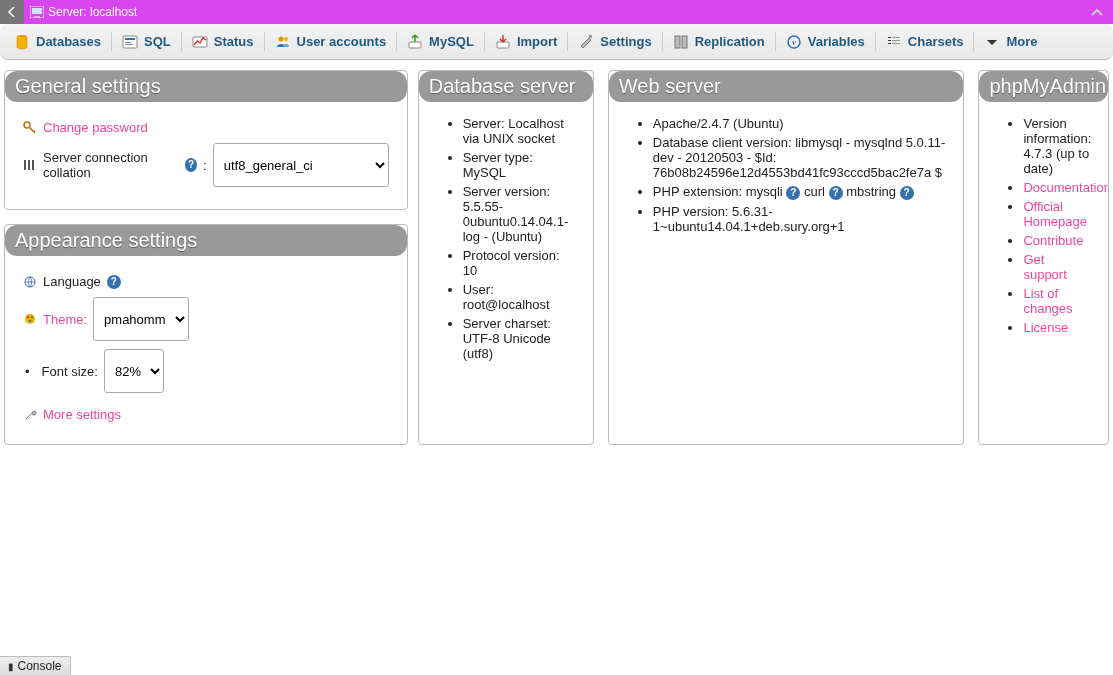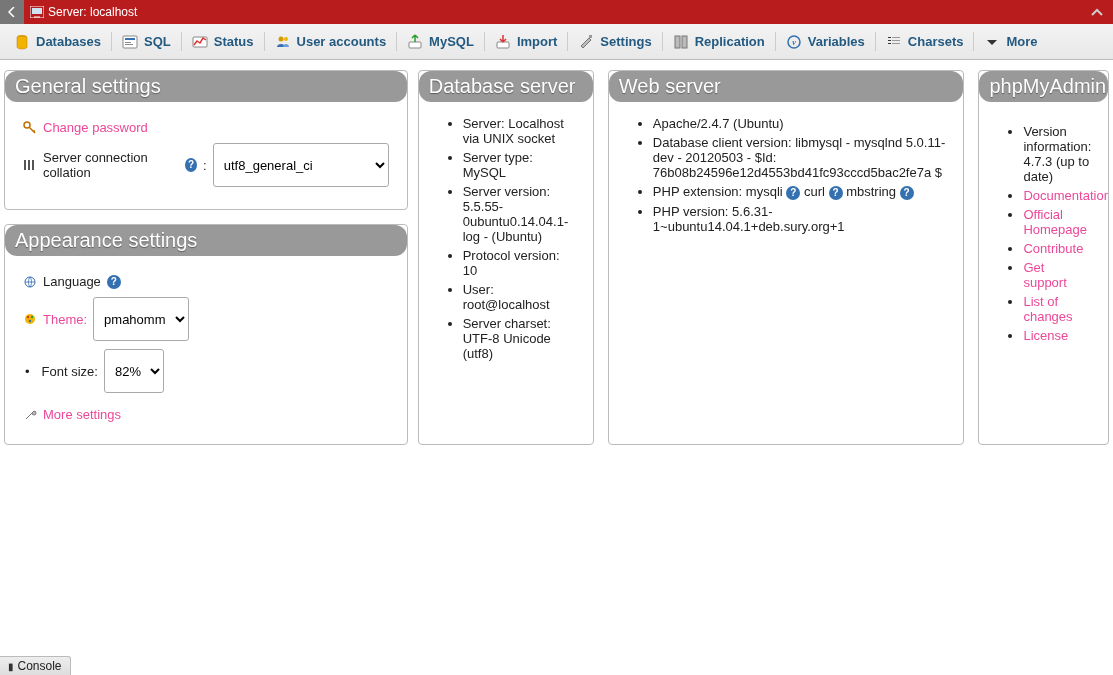--- a/index.html
+++ b/index.html
@@ -8,21 +8,21 @@
     font-family: sans-serif;
     font-size: 13px;
     background: #fff;
     color: #222;
     width: 1113px;
   }
   a { color: #ec4899; text-decoration: none; cursor: pointer; }
 
   
   .topbar {
-    background: #b91c1c;
+    background: #d946ef;
     color: #fff;
     height: 24px;
     display: flex;
     align-items: center;
     font-size: 12px;
     position: relative;
   }
   .topbar .back {
     width: 24px; height: 24px;
     background: #777;
@@ -40,20 +40,21 @@
   }
 
   
   .menubar {
     background: linear-gradient(#f3f3f3,#e8e8e8);
     border-bottom: 1px solid #bbb;
     display: flex;
     align-items: center;
     padding: 8px 4px;
     height: 36px;
+    border-radius: 8px;
   }
   .menubar .tab {
     display: flex; align-items: center; gap: 6px;
     padding: 0 10px;
     height: 100%;
     border-right: 1px solid #ccc;
     color: #235a81;
     font-weight: bold;
     cursor: pointer;
     font-size: 13px;
@@ -106,21 +107,21 @@
   }
   select.wide { width: 200px; }
   select.lang { width: 220px; }
   select.theme { width: 96px; }
   select.font { width: 60px; }
 
   
   .infolist { margin: 4px 0; padding-left: 26px; }
   .infolist li { margin: 4px 0; }
 
-  .linklist { margin: 12px 0; padding-left: 26px; }
+  .linklist { margin: 4px 0; padding-left: 26px; }
   .linklist li { margin: 4px 0; }
 
   
   .bullet-row { display:flex; align-items:center; gap:6px; margin:8px 0 8px 2px; }
   .bullet-row::before { content:"•"; margin-right:6px; }
 
   
   .console {
     position: fixed;
     left:0; bottom:0;

